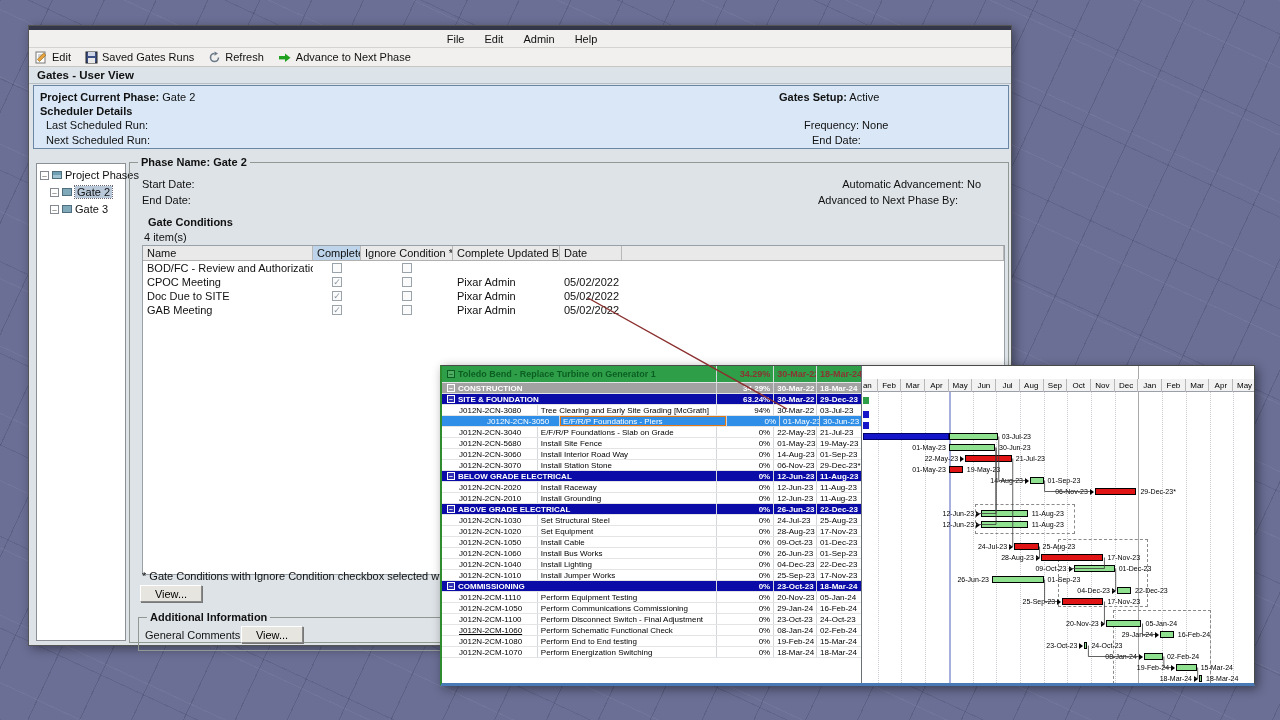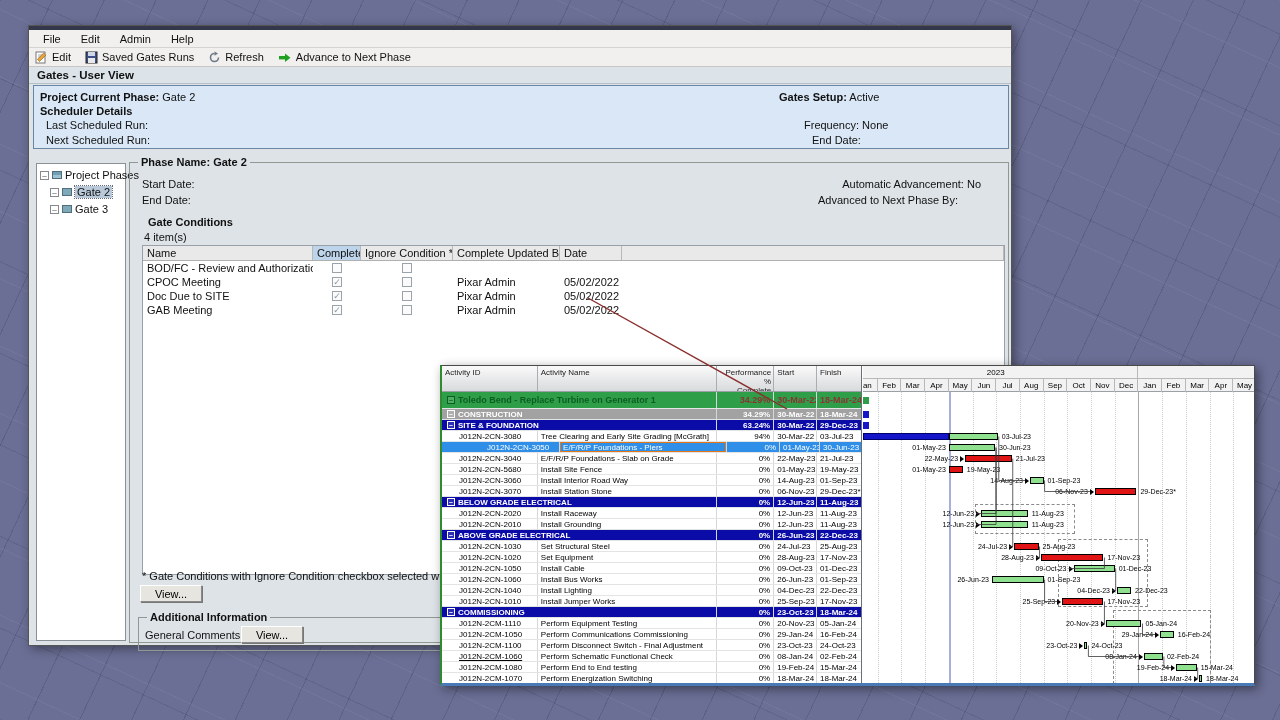--- a/index.html
+++ b/index.html
@@ -13,21 +13,21 @@
       repeating-linear-gradient(205deg, rgba(255,255,255,.05) 0 1px, transparent 1px 61px);
     position:relative;
   }
   
   .main-window {
     position:absolute; left:28px; top:25px; width:984px; height:621px;
     background:#dee3e7; border:1px solid #555; box-shadow:3px 3px 10px rgba(0,0,0,.4);
     z-index:1; font-size:11px; color:#111;
   }
   .titlestrip { height:4px; background:#34364a; }
-  .menubar { height:18px; background:#f1f0ee; border-bottom:1px solid #d5d3cf; display:flex; align-items:center; padding-left:4px; }
+  .menubar { height:18px; background:#f1f0ee; border-bottom:1px solid #d5d3cf; display:flex; align-items:center; padding-left:4px;justify-content:center; }
   .menubar span { padding:0 10px; cursor:default; }
   .toolbar { height:19px; background:#f1f0ee; border-bottom:1px solid #c8c6c2; display:flex; align-items:center; padding-left:6px; gap:14px; }
   .tbtn { display:flex; align-items:center; gap:4px; cursor:default; }
   .tbtn svg { display:block; }
   .viewband { height:17px; background:#dce4ea; border-bottom:1px solid #b6bec6; display:flex; align-items:center; padding-left:8px; font-weight:bold; font-size:11.5px; }
   .infopanel { position:absolute; left:4px; top:59px; width:976px; height:64px; background:#d9e7f6; border:1px solid #6b86a5; }
   .ip { position:absolute; white-space:nowrap; }
   .b { font-weight:bold; }
   .treepanel { position:absolute; left:7px; top:137px; width:90px; height:478px; background:#fff; border:1px solid #8a9096; font-size:11px; }
   .tree-row { display:flex; align-items:center; gap:3px; margin-top:5px; white-space:nowrap; }
@@ -257,27 +257,20 @@
       <legend>Additional Information</legend>
       <div class="fsitem" style="left:6px;top:6px;">General Comments:</div>
       <button class="btn3d" style="left:102px;top:3px;width:62px;height:17px;">View...</button>
     </fieldset>
   </fieldset>
 </div>
 
 <div class="gantt-window">
   <div class="g-inner">
     <div class="g-table" id="gtable">
-        <div class="g-header">
-          <div class="hc gid">Activity ID</div>
-          <div class="hc gname">Activity Name</div>
-          <div class="hc gpct">Performance %<br>Complete</div>
-          <div class="hc gstart">Start</div>
-          <div class="hc gfin">Finish</div>
-        </div>
         <div class="g-row proj" style="height:17px;line-height:17px;">
           <div class="gc" style="width:276px;"><span class="wbsbox">–</span>Toledo Bend - Replace Turbine on Generator 1</div>
           <div class="gc gpct val">34.29%</div>
           <div class="gc gstart val">30-Mar-22 A</div>
           <div class="gc gfin val">18-Mar-24</div>
         </div>
         <div class="g-row wbs1" style="height:11px;line-height:11px;">
           <div class="gc" style="width:276px;"><span class="wbsbox">–</span>CONSTRUCTION</div>
           <div class="gc gpct val">34.29%</div>
           <div class="gc gstart val">30-Mar-22 A</div>
@@ -558,24 +551,20 @@
           <path d="M176.54918032786884,154.5 L176.54918032786884,165.5 L172.88032786885245,165.5" fill="none" stroke="#3a3a3a" stroke-width="0.8"></path>
           <path d="M241.43278688524592,165.5 L241.43278688524592,176.5 L205.51639344262296,176.5" fill="none" stroke="#3a3a3a" stroke-width="0.8"></path>
           <path d="M252.7,176.5 L252.7,198.5 L249.03114754098362,198.5" fill="none" stroke="#3a3a3a" stroke-width="0.8"></path>
           <path d="M181.6,187.5 L181.6,209.5 L194.24918032786886,209.5" fill="none" stroke="#3a3a3a" stroke-width="0.8"></path>
           <path d="M241.43278688524592,209.5 L241.43278688524592,231.5 L237.7639344262295,231.5" fill="none" stroke="#3a3a3a" stroke-width="0.8"></path>
           <path d="M279.5081967213115,231.5 L279.5081967213115,242.5 L292.1573770491803,242.5" fill="none" stroke="#3a3a3a" stroke-width="0.8"></path>
           <path d="M225.39508196721312,253.5 L225.39508196721312,264.5 L275.83934426229507,264.5" fill="none" stroke="#3a3a3a" stroke-width="0.8"></path>
           <path d="M300.87704918032784,264.5 L300.87704918032784,275.5 L308.0868852459016,275.5" fill="none" stroke="#3a3a3a" stroke-width="0.8"></path>
           <path d="M334.67868852459014,275.5 L334.67868852459014,286.5 L331.0098360655738,286.5" fill="none" stroke="#3a3a3a" stroke-width="0.8"></path>
         </svg>
-        <div class="tl-years">
-          <div class="tl-cell" style="left:-9px;width:284.4px;">2023</div>
-          <div class="tl-cell" style="left:275.4px;width:118.5px;"></div>
-        </div>
         <div class="tl-months">
           <div class="tl-cell" style="left:-9px;width:23.7px;">Jan</div>
           <div class="tl-cell" style="left:14.7px;width:23.7px;">Feb</div>
           <div class="tl-cell" style="left:38.4px;width:23.7px;">Mar</div>
           <div class="tl-cell" style="left:62.099999999999994px;width:23.7px;">Apr</div>
           <div class="tl-cell" style="left:85.8px;width:23.7px;">May</div>
           <div class="tl-cell" style="left:109.5px;width:23.7px;">Jun</div>
           <div class="tl-cell" style="left:133.2px;width:23.7px;">Jul</div>
           <div class="tl-cell" style="left:156.9px;width:23.7px;">Aug</div>
           <div class="tl-cell" style="left:180.6px;width:23.7px;">Sep</div>

